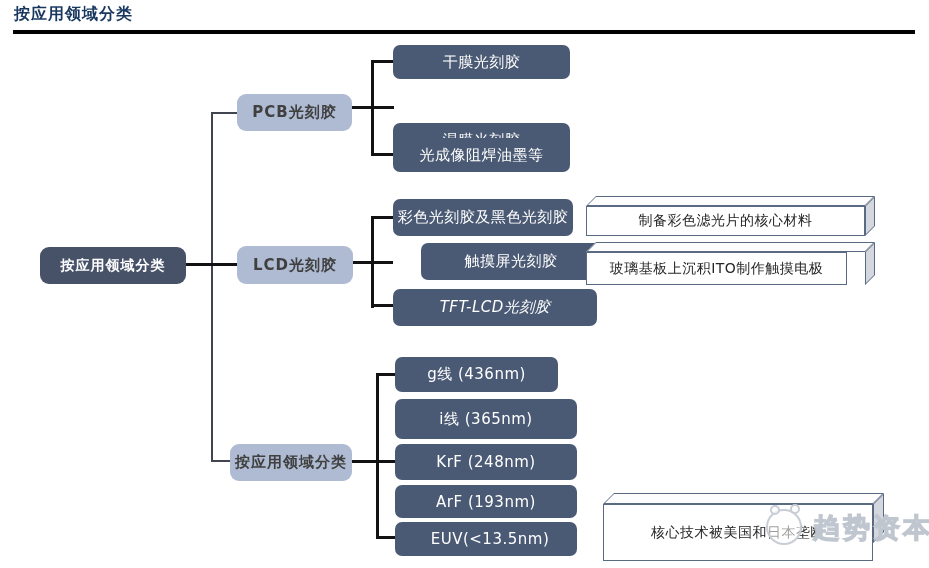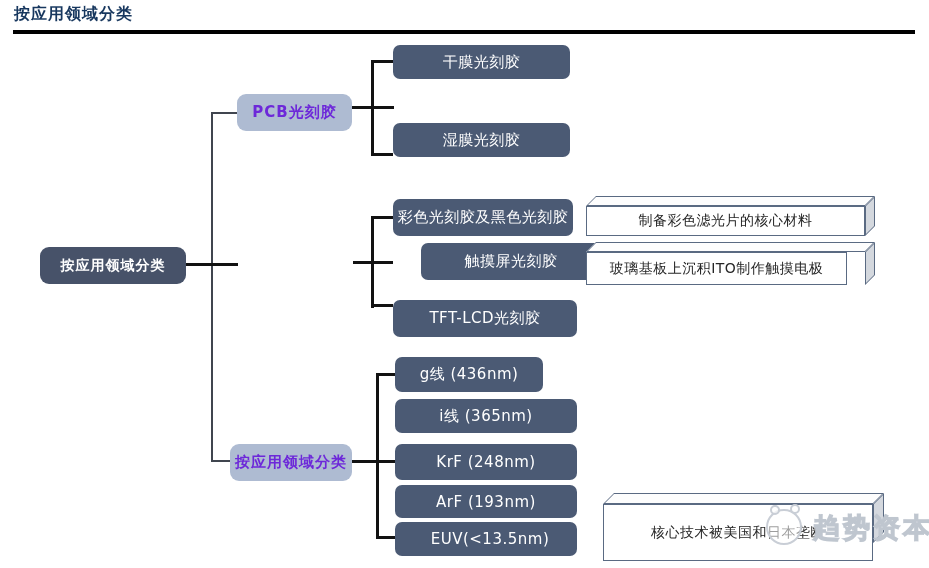--- a/index.html
+++ b/index.html
@@ -14,21 +14,21 @@
     letter-spacing:1px;font-family:"DejaVu Serif","Liberation Serif",serif;
   }
   .title-rule{left:13px;top:30px;width:902px;height:4px;background:#000000;}
   
   .node{display:flex;align-items:center;justify-content:center;text-align:center;box-sizing:border-box;}
   .node-root{
     background:#475269;color:#ffffff;border-radius:9px;
     font-size:14px;font-weight:bold;letter-spacing:1px;
   }
   .node-cat{
-    background:#aebbd2;color:#6d28d9;border-radius:9px;
+    background:#aebbd2;color:#404040;border-radius:9px;
     font-size:15px;font-weight:bold;letter-spacing:1px;
   }
   .node-child{
     background:#4b5a74;color:#ffffff;border-radius:7px;
     font-size:15px;font-weight:500;letter-spacing:0.5px;
   }
   
   .line-thick{background:#121212;}
   .line-thin{background:#40454f;}
   
@@ -80,31 +80,33 @@
   <div class="abs line-thick" style="left:374px;top:304px;width:19px;height:3px;"></div>
 
   <div class="abs line-thick" style="left:352px;top:460px;width:43px;height:3px;"></div>
   <div class="abs line-thick" style="left:376px;top:373px;width:3px;height:166px;"></div>
   <div class="abs line-thick" style="left:379px;top:373px;width:16px;height:3px;"></div>
   <div class="abs line-thick" style="left:379px;top:536px;width:16px;height:3px;"></div>
 
   <div class="abs node node-root" style="left:40px;top:247px;width:146px;height:37px;">按应用领域分类</div>
 
   <div class="abs node node-cat" style="left:237px;top:94px;width:115px;height:37px;">PCB光刻胶</div>
+  <div class="abs node node-cat" style="left:237px;top:246px;width:116px;height:38px;">LCD光刻胶</div>
   <div class="abs node node-cat" style="left:230px;top:444px;width:122px;height:37px;">按应用领域分类</div>
 
   <div class="abs node node-child" style="left:393px;top:45px;width:177px;height:34px;">干膜光刻胶</div>
   <div class="abs node node-child" style="left:393px;top:90px;width:177px;height:34px;margin-top:33px;">湿膜光刻胶</div>
+  <div class="abs node node-child" style="left:393px;top:138px;width:177px;height:34px;">光成像阻焊油墨等</div>
 
   <div class="abs node node-child" style="left:393px;top:199px;width:180px;height:37px;">彩色光刻胶及黑色光刻胶</div>
   <div class="abs node node-child" style="left:393px;top:243px;width:180px;height:37px;margin-left:28px;">触摸屏光刻胶</div>
-  <div class="abs node node-child" style="left:393px;top:300px;width:184px;height:37px;">TFT-LCD光刻胶</div>
+  <div class="abs node node-child" style="left:393px;top:289px;width:204px;height:37px;font-style:italic;">TFT-LCD光刻胶</div>
 
-  <div class="abs node node-child" style="left:395px;top:357px;width:148px;height:35px;">g线 (436nm)</div>
-  <div class="abs node node-child" style="left:395px;top:399px;width:182px;height:34px;">i线 (365nm)</div>
+  <div class="abs node node-child" style="left:395px;top:357px;width:163px;height:35px;">g线 (436nm)</div>
+  <div class="abs node node-child" style="left:395px;top:399px;width:182px;height:40px;">i线 (365nm)</div>
   <div class="abs node node-child" style="left:395px;top:444px;width:182px;height:36px;">KrF (248nm)</div>
   <div class="abs node node-child" style="left:395px;top:485px;width:182px;height:33px;">ArF (193nm)</div>
   <div class="abs node node-child" style="left:395px;top:522px;width:182px;height:34px;padding-left:8px;">EUV(&lt;13.5nm)</div>
 
   <div class="abs slab-top" style="left:586px;top:196px;width:279px;height:10px;"></div>
   <div class="abs slab-right" style="left:865px;top:206px;width:10px;height:30px;"></div>
   <div class="abs slab-front" style="left:586px;top:206px;width:279px;height:30px;">制备彩色滤光片的核心材料</div>
 
   <div class="abs slab-top" style="left:586px;top:242px;width:279px;height:10px;"></div>
   <div class="abs slab-right" style="left:865px;top:252px;width:10px;height:33px;"></div>

